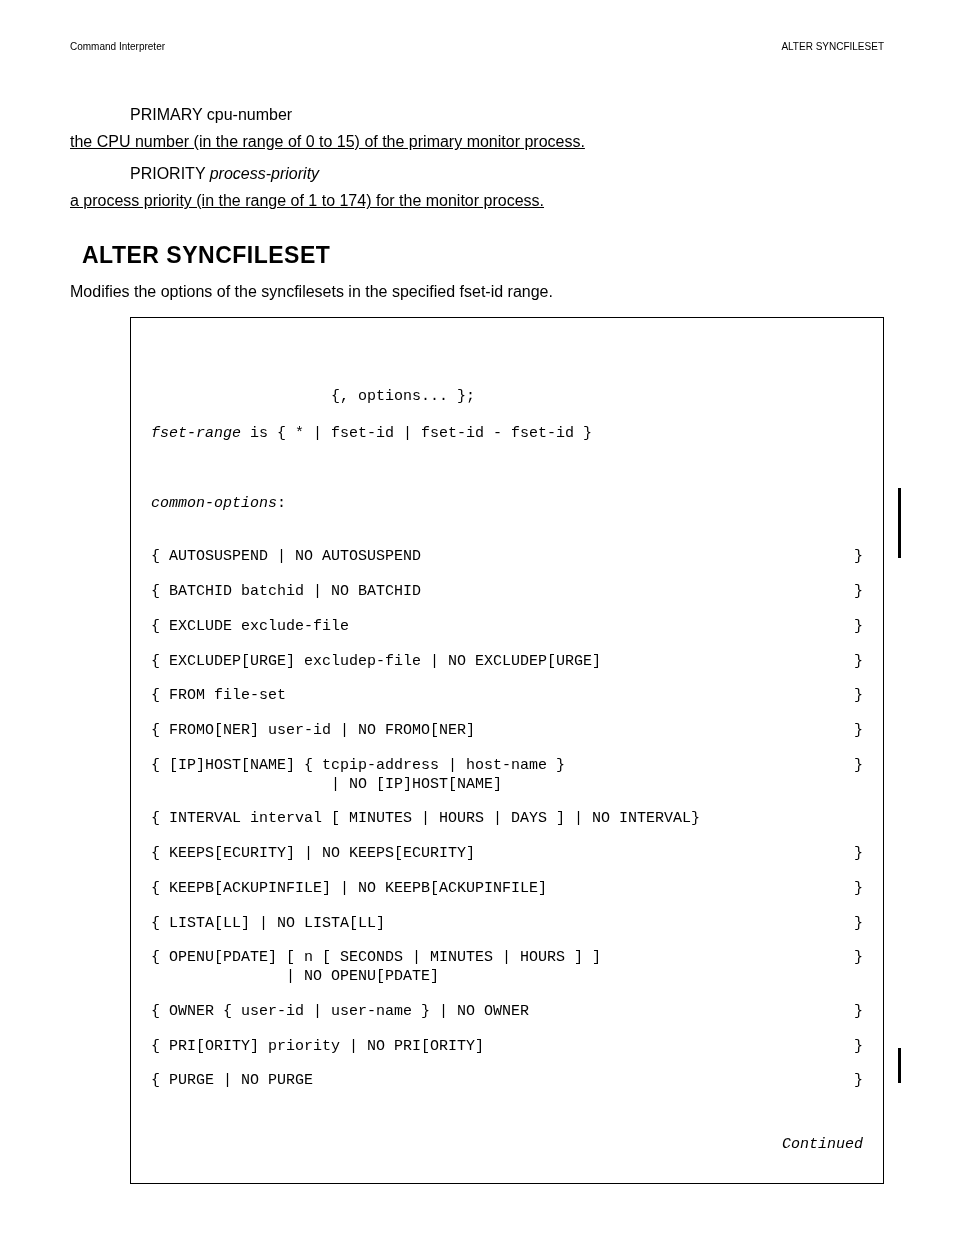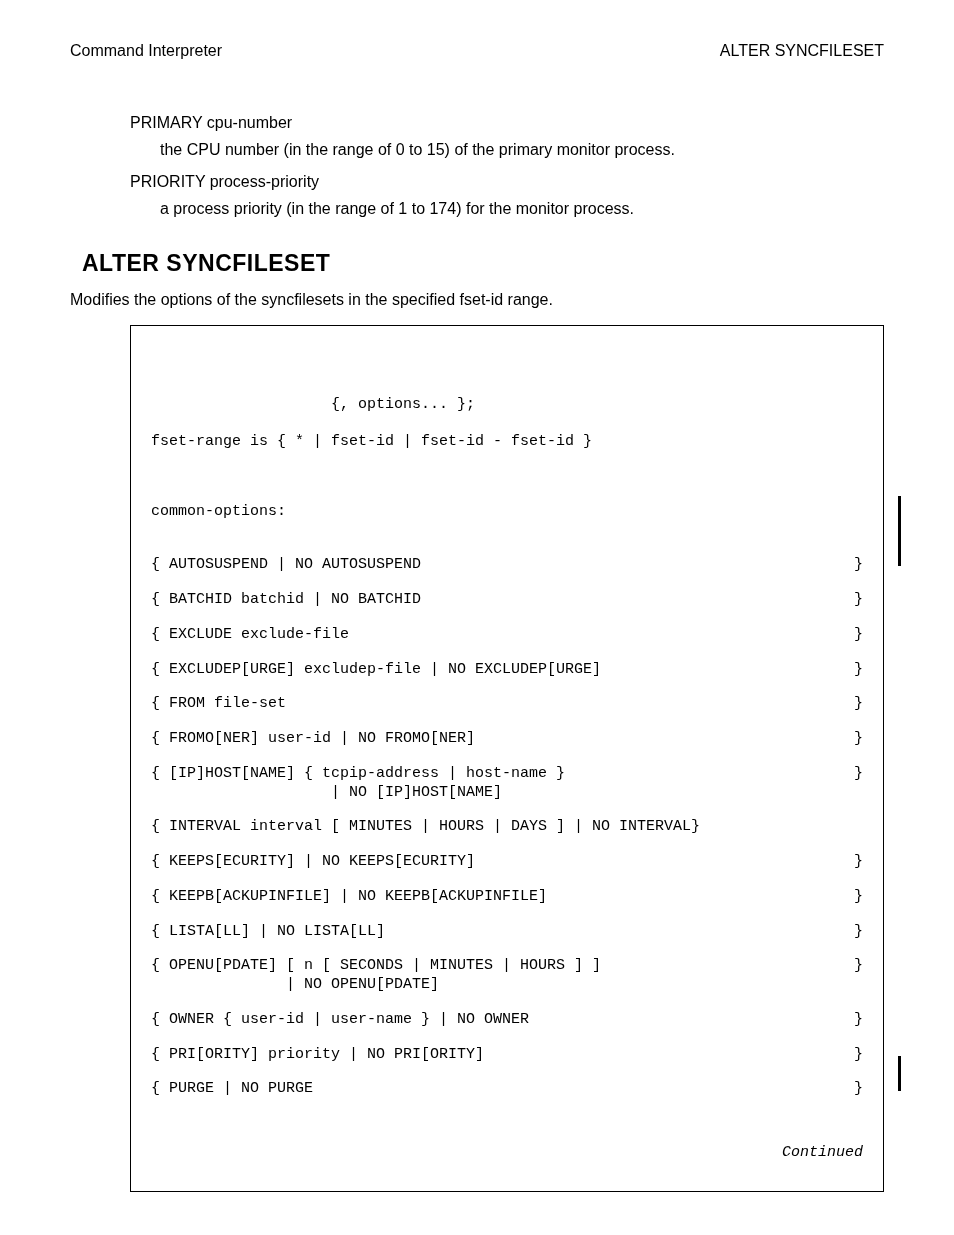--- a/index.html
+++ b/index.html
@@ -9,33 +9,33 @@
     background: #fff;
     margin: 0;
     padding: 40px 70px 30px 70px;
     width: 954px;
     box-sizing: border-box;
     line-height: 1.35;
   }
   .header-row {
     display: flex;
     justify-content: space-between;
-    font-size: 16px;
+    font-size: 10px;
     margin-bottom: 50px;
   }
   .def-term {
     margin-left: 60px;
     margin-top: 6px;
     margin-bottom: 6px;
   }
   .def-desc {
-    margin-left: 90px;
     margin-bottom: 10px;
+    text-decoration: underline;
   }
-  .italic { }
+  .italic { font-style: italic; }
   h2.section {
     font-family: Arial, Helvetica, sans-serif;
     font-weight: bold;
     font-size: 23px;
     margin: 28px 0 10px 12px;
     letter-spacing: 0.5px;
   }
   .intro {
     margin-bottom: 14px;
   }

